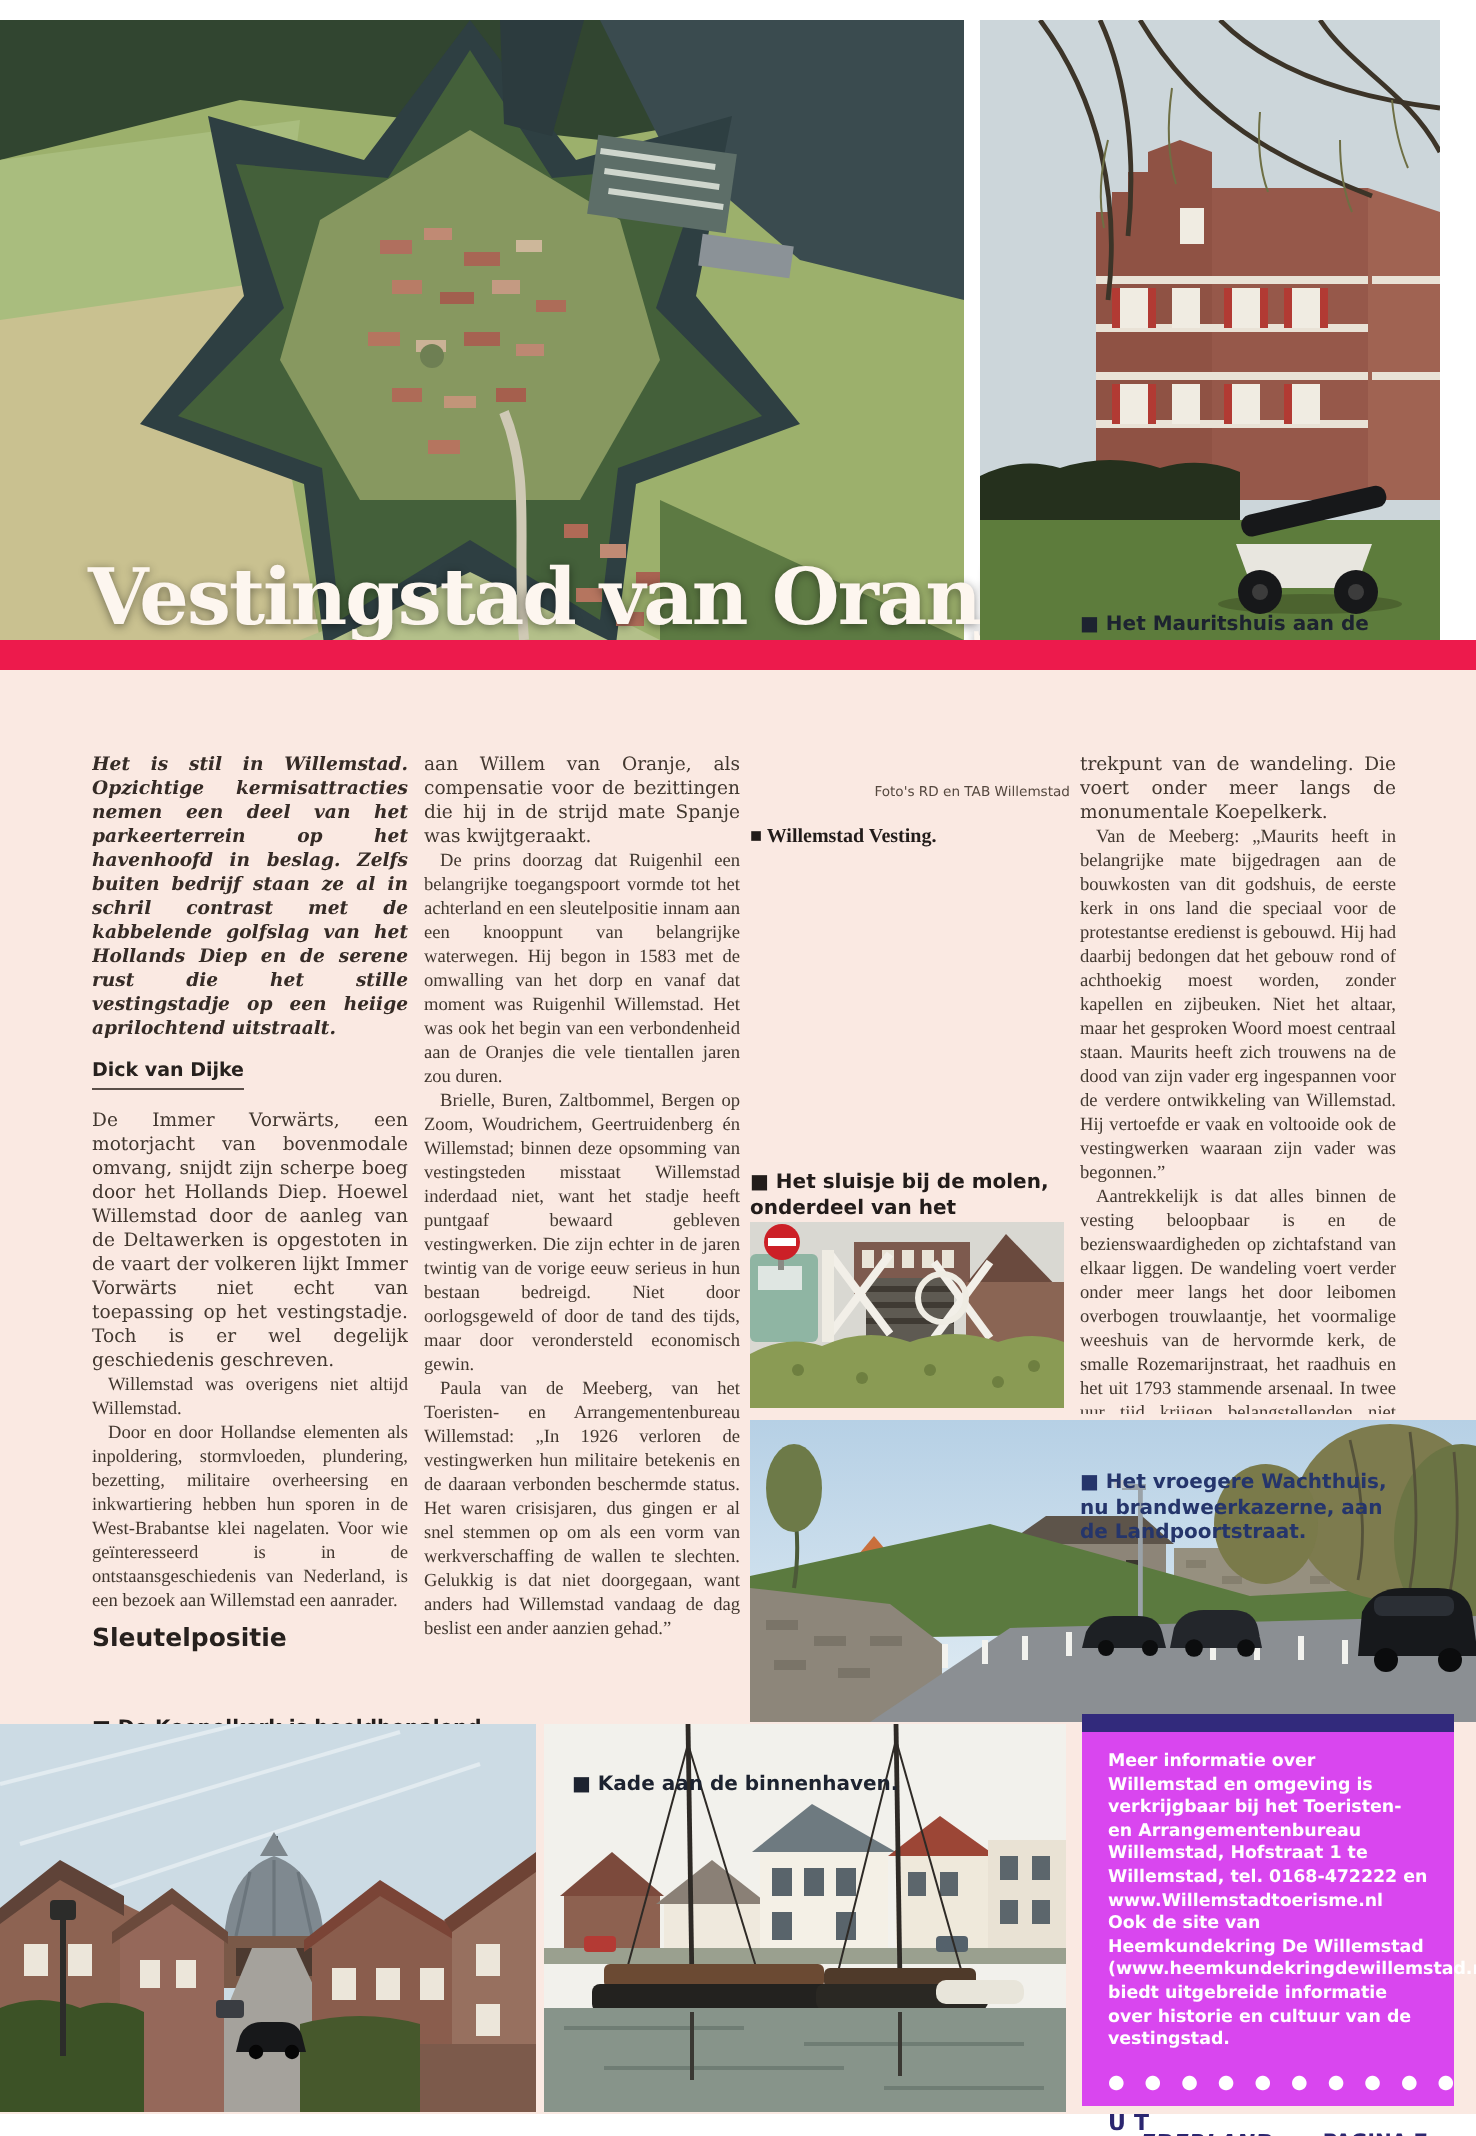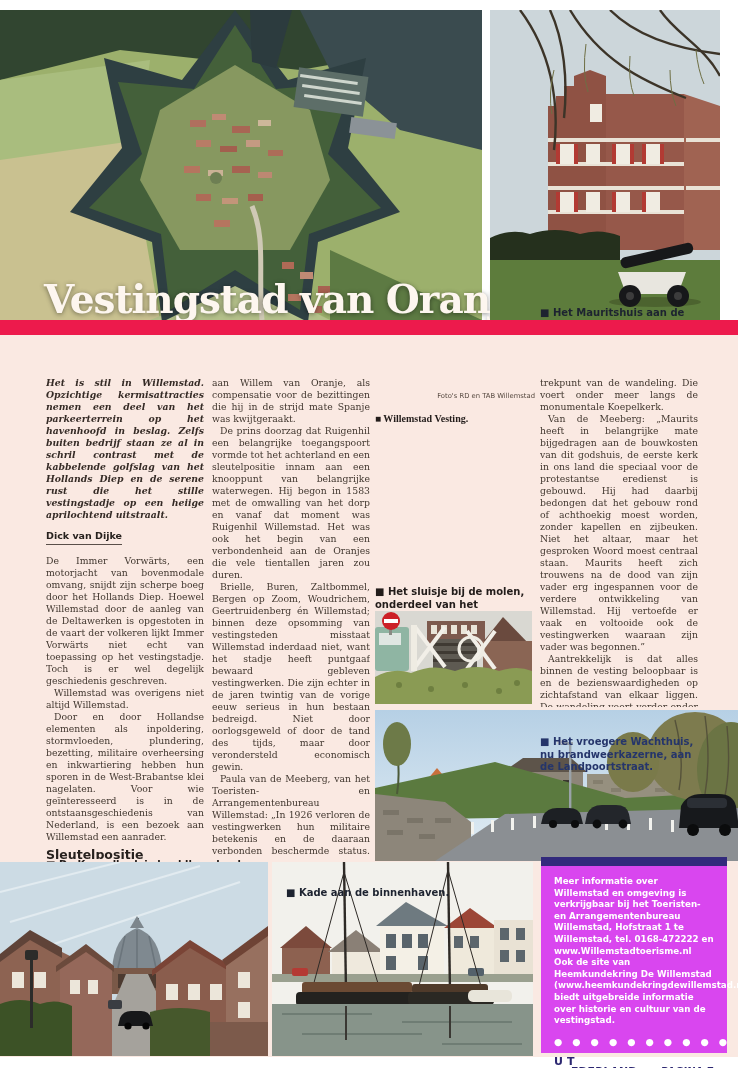--- a/index.html
+++ b/index.html
@@ -13,21 +13,21 @@
             font-weight:bold;font-size:39px;color:#fdf6ef;letter-spacing:-1px;
             text-shadow:0 1px 5px rgba(0,0,0,.45);white-space:nowrap;}
   .redstripe{position:absolute;left:0;top:320px;width:738px;height:15px;background:#ed1a4c;}
   .pinkbg{position:absolute;left:0;top:335px;width:738px;height:722px;background:#fae9e2;}
   .subtitle{position:absolute;left:46px;top:339px;font-style:italic;font-weight:500;
             font-size:21px;color:#3a2d2b;font-family:"DejaVu Serif",serif;white-space:nowrap;}
   
   .col{position:absolute;top:377px;width:158px;overflow:hidden;
        font-size:9.3px;line-height:12px;color:#41372f;text-align:justify;}
   .col p{margin:0 0 0 0;}
-  .ind{text-indent:8px;}
+  .ind{text-indent:8px;font-family:Liberation Serif, serif;}
   .intro{font-weight:bold;color:#352b26;font-style:italic;}
   .byline{margin:9px 0 10px 0;}
   .byline span{display:inline-block;font-family:"DejaVu Sans",sans-serif;font-weight:bold;
                font-size:9.5px;color:#27211e;border-bottom:1px solid #5a4f49;padding-bottom:2px;}
   .subhead{font-family:"DejaVu Sans",sans-serif;font-weight:bold;font-size:12.5px;
            color:#27211e;margin:6px 0 2px 0 !important;text-align:left;text-indent:0;}
   
   .cap{position:absolute;font-family:"DejaVu Sans",sans-serif;font-weight:bold;
        font-size:10px;line-height:12.5px;color:#221c1a;margin-top:14px;}
   .cap-navy{color:#25356b;}

